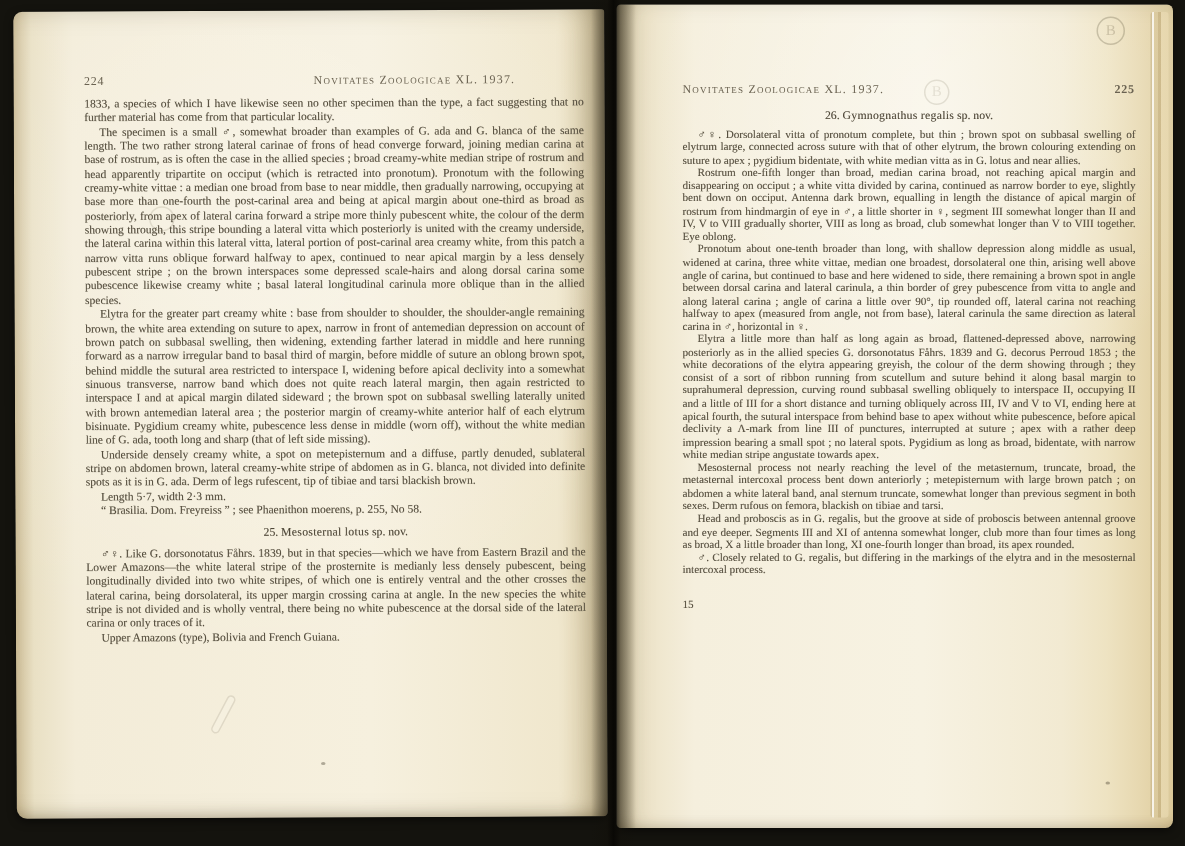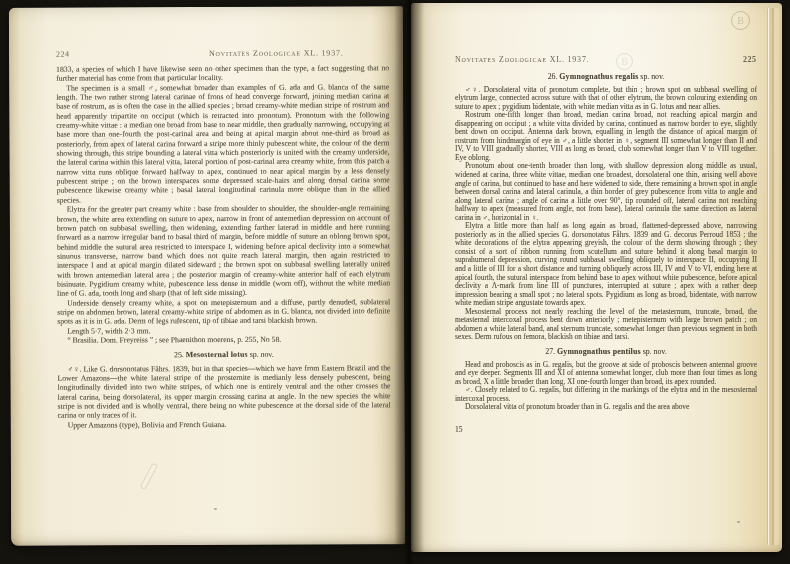--- a/index.html
+++ b/index.html
@@ -54,21 +54,21 @@
   }
   .page-left .body { left:47px; top:57px; width:333px; font-size:7.7px; line-height:9.35px; }
   .page-right .body { left:44px; top:64px; width:302px; font-size:7.4px; line-height:8.55px; }
   .body p { margin:0; text-indent:10px; }
   .body p.cont { text-indent:0; }
   .body p.sig { text-indent:0; margin-top:14px; }
   .sect-head {
     text-align:center; text-indent:0; margin:6px 0 4px 0;
     font-size:7.8px; color:#4e4738; white-space:nowrap;
   }
-  .sect-head .sp { font-weight:bold; letter-spacing:0.2px; }
+  .sect-head .sp { font-weight:normal; letter-spacing:0.2px; }
   .gutter {
     position:absolute; left:394px; top:0; width:30px; height:564px; pointer-events:none;
     background:linear-gradient(90deg,
       rgba(18,16,10,0) 0, rgba(18,16,10,0.5) 36%, rgba(8,7,4,0.85) 50%,
       rgba(18,16,10,0.4) 66%, rgba(18,16,10,0) 100%);
   }
   .wm {
     position:absolute; border:1px solid rgba(95,85,60,0.28); border-radius:50%;
     display:flex; align-items:center; justify-content:center;
     color:rgba(95,85,60,0.25); font-size:10px; pointer-events:none;
@@ -117,28 +117,22 @@
       <div class="sect-head">
         <span>26.</span>
         <span class="sp">Gymnognathus regalis</span>
         <span>sp. nov.</span>
       </div>
       <p>♂♀. Dorsolateral vitta of pronotum complete, but thin ;  brown spot on subbasal swelling of elytrum large, connected across suture with that of other elytrum, the brown colouring extending on suture to apex ;  pygidium bidentate, with white median vitta as in G. lotus and near allies.</p>
       <p>Rostrum one-fifth longer than broad, median carina broad, not reaching apical margin and disappearing on occiput ;  a white vitta divided by carina, continued as narrow border to eye, slightly bent down on occiput.  Antenna dark brown, equalling in length the distance of apical margin of rostrum from hindmargin of eye in ♂, a little shorter in ♀, segment III somewhat longer than II and IV, V to VIII gradually shorter, VIII as long as broad, club somewhat longer than V to VIII together.  Eye oblong.</p>
       <p>Pronotum about one-tenth broader than long, with shallow depression along middle as usual, widened at carina, three white vittae, median one broadest, dorsolateral one thin, arising well above angle of carina, but continued to base and here widened to side, there remaining a brown spot in angle between dorsal carina and lateral carinula, a thin border of grey pubescence from vitta to angle and along lateral carina ;  angle of carina a little over 90°, tip rounded off, lateral carina not reaching halfway to apex (measured from angle, not from base), lateral carinula the same direction as lateral carina in ♂, horizontal in ♀.</p>
       <p>Elytra a little more than half as long again as broad, flattened-depressed above, narrowing posteriorly as in the allied species G. dorsonotatus Fåhrs. 1839 and G. decorus Perroud 1853 ;  the white decorations of the elytra appearing greyish, the colour of the derm showing through ;  they consist of a sort of ribbon running from scutellum and suture behind it along basal margin to suprahumeral depression, curving round subbasal swelling obliquely to interspace II, occupying II and a little of III for a short distance and turning obliquely across III, IV and V to VI, ending here at apical fourth, the sutural interspace from behind base to apex without white pubescence, before apical declivity a Λ-mark from line III of punctures, interrupted at suture ;  apex with a rather deep impression bearing a small spot ;  no lateral spots.  Pygidium as long as broad, bidentate, with narrow white median stripe angustate towards apex.</p>
       <p>Mesosternal process not nearly reaching the level of the metasternum, truncate, broad, the metasternal intercoxal process bent down anteriorly ;  metepisternum with large brown patch ;  on abdomen a white lateral band, anal sternum truncate, somewhat longer than previous segment in both sexes.  Derm rufous on femora, blackish on tibiae and tarsi.</p>
-      <div class="sect-head">
-        <span>27.</span>
-        <span class="sp">Gymnognathus pentilus</span>
-        <span>sp. nov.</span>
-      </div>
       <p>Head and proboscis as in G. regalis, but the groove at side of proboscis between antennal groove and eye deeper.  Segments III and XI of antenna somewhat longer, club more than four times as long as broad, X a little broader than long, XI one-fourth longer than broad, its apex rounded.</p>
       <p>♂. Closely related to G. regalis, but differing in the markings of the elytra and in the mesosternal intercoxal process.</p>
-      <p>Dorsolateral vitta of pronotum broader than in G. regalis and the area above</p>
       <p class="sig">15</p>
     </div>
     <div class="fore-edge"></div>
     <div class="wm wm1">
       <span>B</span>
     </div>
     <div class="wm wm2">
       <span>B</span>
     </div>
   </div>

